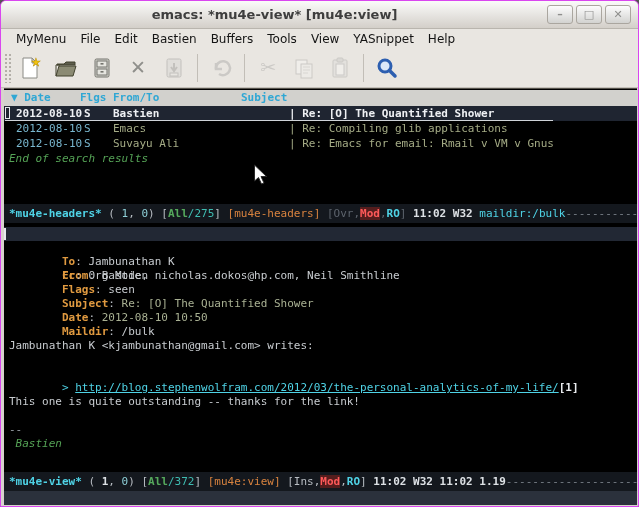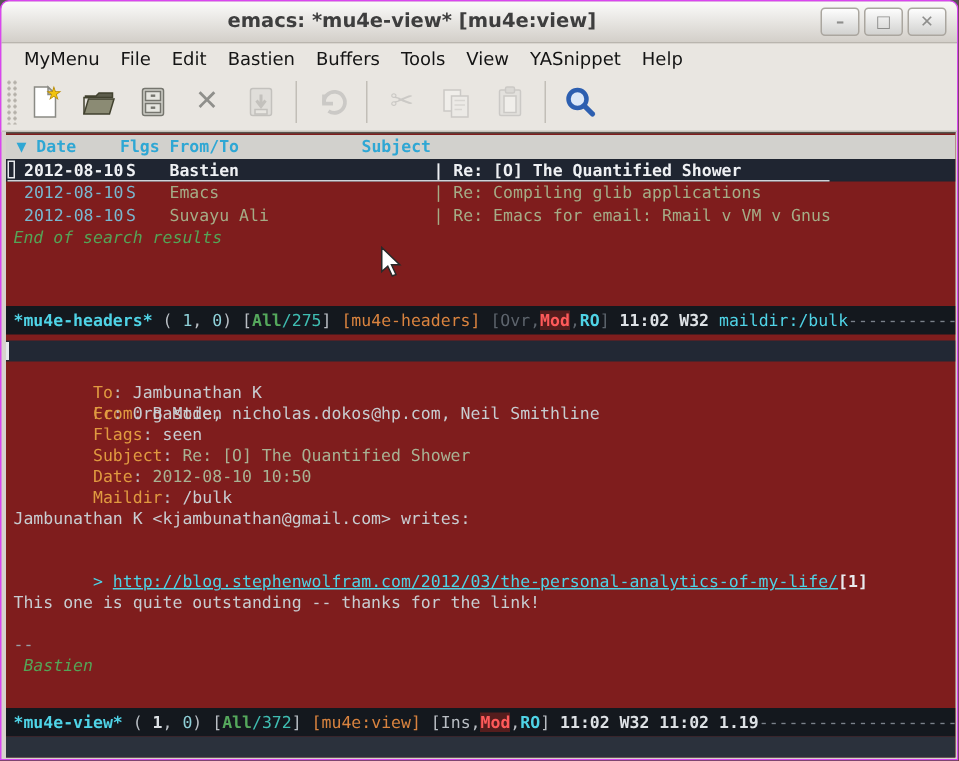--- a/index.html
+++ b/index.html
@@ -22,21 +22,21 @@
   
   .toolbar{position:absolute;left:0;top:47px;width:100%;height:40px;background:#e9e6e1;
            border-bottom:1px solid #c5c1ba;display:flex;align-items:center;}
   .tb-handle{width:8px;height:30px;margin-left:3px;
              background-image:radial-gradient(#b3afa8 1px,transparent 1.2px);background-size:4px 4px;}
   .tb-icon{width:34px;height:30px;display:flex;align-items:center;justify-content:center;margin:0 1px;}
   .tb-sep{width:1px;height:28px;background:#c2beb7;margin:0 5px;}
   .disabled{opacity:.32;filter:grayscale(80%);}
   .glyph{font-size:19px;color:#8f8f8b;font-weight:bold;line-height:1;}
   
-  .emacs{position:absolute;left:3px;top:87px;width:633px;height:417px;background:#7f1d1d;
+  .emacs{position:absolute;left:3px;top:87px;width:633px;height:417px;background:#000000;
          border-top:1px solid #55524b;font-family:"DejaVu Sans Mono",monospace;font-size:11px;
          color:#c8ccd0;overflow:hidden;}
   .header-line{position:absolute;left:0;top:1px;width:100%;height:16px;background:#d2d1cd;
                color:#2fa7d4;font-weight:bold;line-height:16px;}
   .header-line span{position:absolute;white-space:pre;}
   .hl-date{left:7px;} .hl-flags{left:76px;} .hl-from{left:109px;} .hl-subject{left:237px;}
   .hrow{position:absolute;left:0;width:100%;height:15px;line-height:15px;}
   .hrow span{position:absolute;white-space:pre;}
   .c-date{left:12px;color:#79b7cf;} .c-flags{left:80px;color:#79b7cf;}
   .c-from{left:109px;color:#a5ac86;} .c-subject{left:237px;color:#a5ac86;margin-left:48px;}
@@ -59,21 +59,21 @@
   .seg-orange{color:#d9833f;}
   .seg-dim{color:#5d646d;}
   .seg-mod{color:#ff5a5a;background:#551d1d;font-weight:bold;}
   .seg-ro{color:#4fd3e6;font-weight:bold;}
   .seg-bright{color:#dde1e5;font-weight:bold;}
   .seg-cyan{color:#4fd3e6;}
   .seg-dashes{color:#7a818a;}
   
   .view{position:absolute;left:0;top:134px;width:100%;height:249px;padding:4px 0 0 5px;}
   .vline{position:relative;height:14px;line-height:14px;white-space:pre;}
-  .flabel{color:#e09a40;font-weight:normal;text-align:right;}
+  .flabel{color:#e09a40;font-weight:bold;text-align:right;}
   .fcolon{color:#b9bec4;}
   .fvalue{color:#c8ccd0;}
   .fvalue-sage{color:#a9b193;}
   .hl-line{position:absolute;left:-5px;top:0;width:633px;height:14px;background:#222834;z-index:-1;}
   .view .vline{z-index:1;}
   .bar-cursor{position:absolute;left:-5px;top:1px;width:2px;height:12px;background:#e6e9ec;}
   .quote{color:#4fd3e6;}
   .link{color:#4fd3e6;text-decoration:underline;}
   .linkref{color:#e9ebee;font-weight:bold;}
   .sigsep{color:#9aa1a8;}

